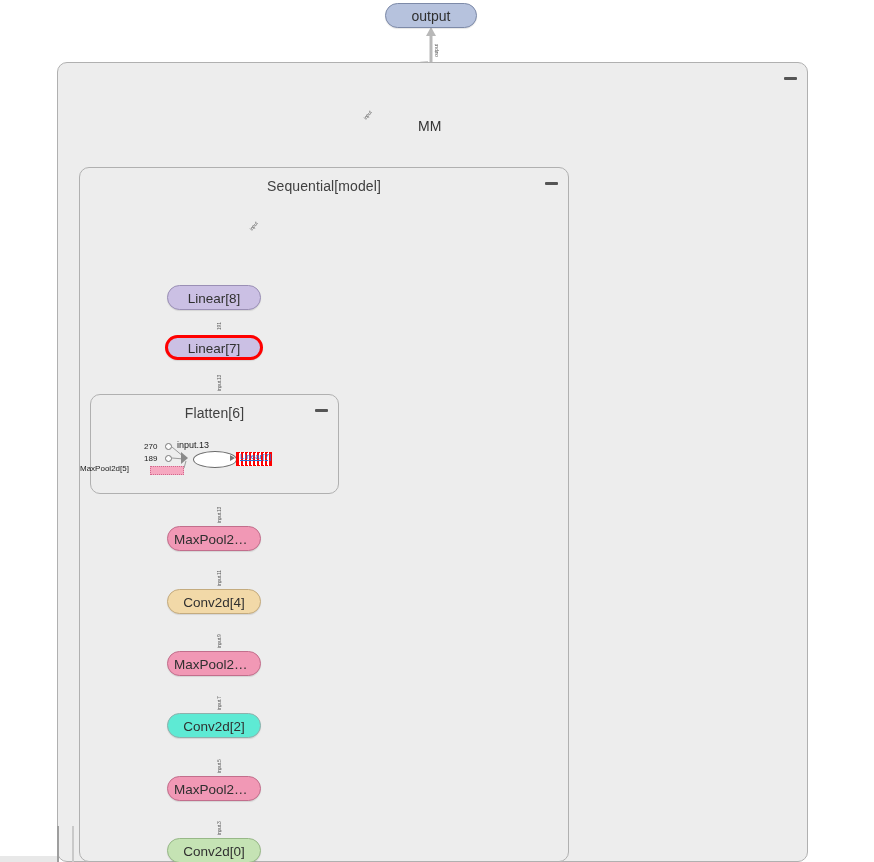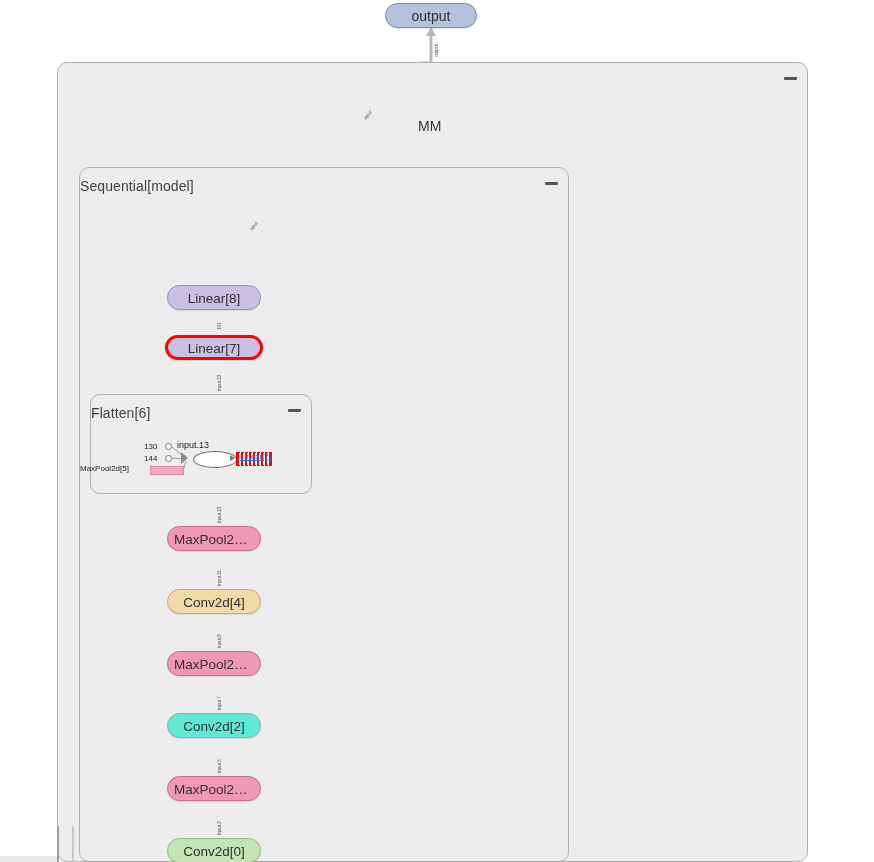--- a/index.html
+++ b/index.html
@@ -23,21 +23,21 @@
     background: #ededed;
     border: 1px solid #b0b0b0;
     border-radius: 10px;
     box-sizing: border-box;
   }
   .cluster-title {
     position: absolute;
     top: 10px;
     left: 0;
     width: 100%;
-    text-align: left;
+    text-align: center;
     font-size: 14px;
     color: #404040;
     letter-spacing: .1px;
     white-space: nowrap;
   }
   .collapse-btn {
     position: absolute;
     top: 8px;
     right: 10px;
     width: 13px;
@@ -229,29 +229,29 @@
   <div class="cluster" style="left:57px; top:62px; width:751px; height:800px;">
     <div class="collapse-btn"></div>
   </div>
   <div class="mm-label" style="left:418px; top:72px;">MM</div>
 
   <div class="cluster" style="left:79px; top:167px; width:490px; height:695px;">
     <div class="cluster-title">Sequential[model]</div>
     <div class="collapse-btn"></div>
   </div>
 
-  <div class="cluster" style="left:90px; top:394px; width:222px; height:100px;">
+  <div class="cluster" style="left:90px; top:394px; width:249px; height:100px;">
     <div class="cluster-title">Flatten[6]</div>
     <div class="collapse-btn"></div>
   </div>
 
-  <div class="sub" style="left:144px; top:442px;">130</div>
+  <div class="sub" style="left:144px; top:442px;">270</div>
   <div class="sub-port" style="left:165px; top:443px;"></div>
 
-  <div class="sub" style="left:144px; top:454px;">144</div>
+  <div class="sub" style="left:144px; top:454px;">189</div>
   <div class="sub-port" style="left:165px; top:455px;"></div>
 
   <div class="sub" style="left:80px; top:464px;">MaxPool2d[5]</div>
   <div class="sub-tensor-pink" style="left:150px; top:466px;"></div>
 
   <svg class="edge-svg">
     <line x1="172" y1="447" x2="184" y2="457" stroke="#9a9a9a" stroke-width="1"></line>
     <line x1="172" y1="458" x2="184" y2="459" stroke="#9a9a9a" stroke-width="1"></line>
     <line x1="184" y1="468" x2="186" y2="461" stroke="#9a9a9a" stroke-width="1"></line>
     <line x1="195" y1="459" x2="206" y2="459" stroke="#9a9a9a" stroke-width="1"></line>

